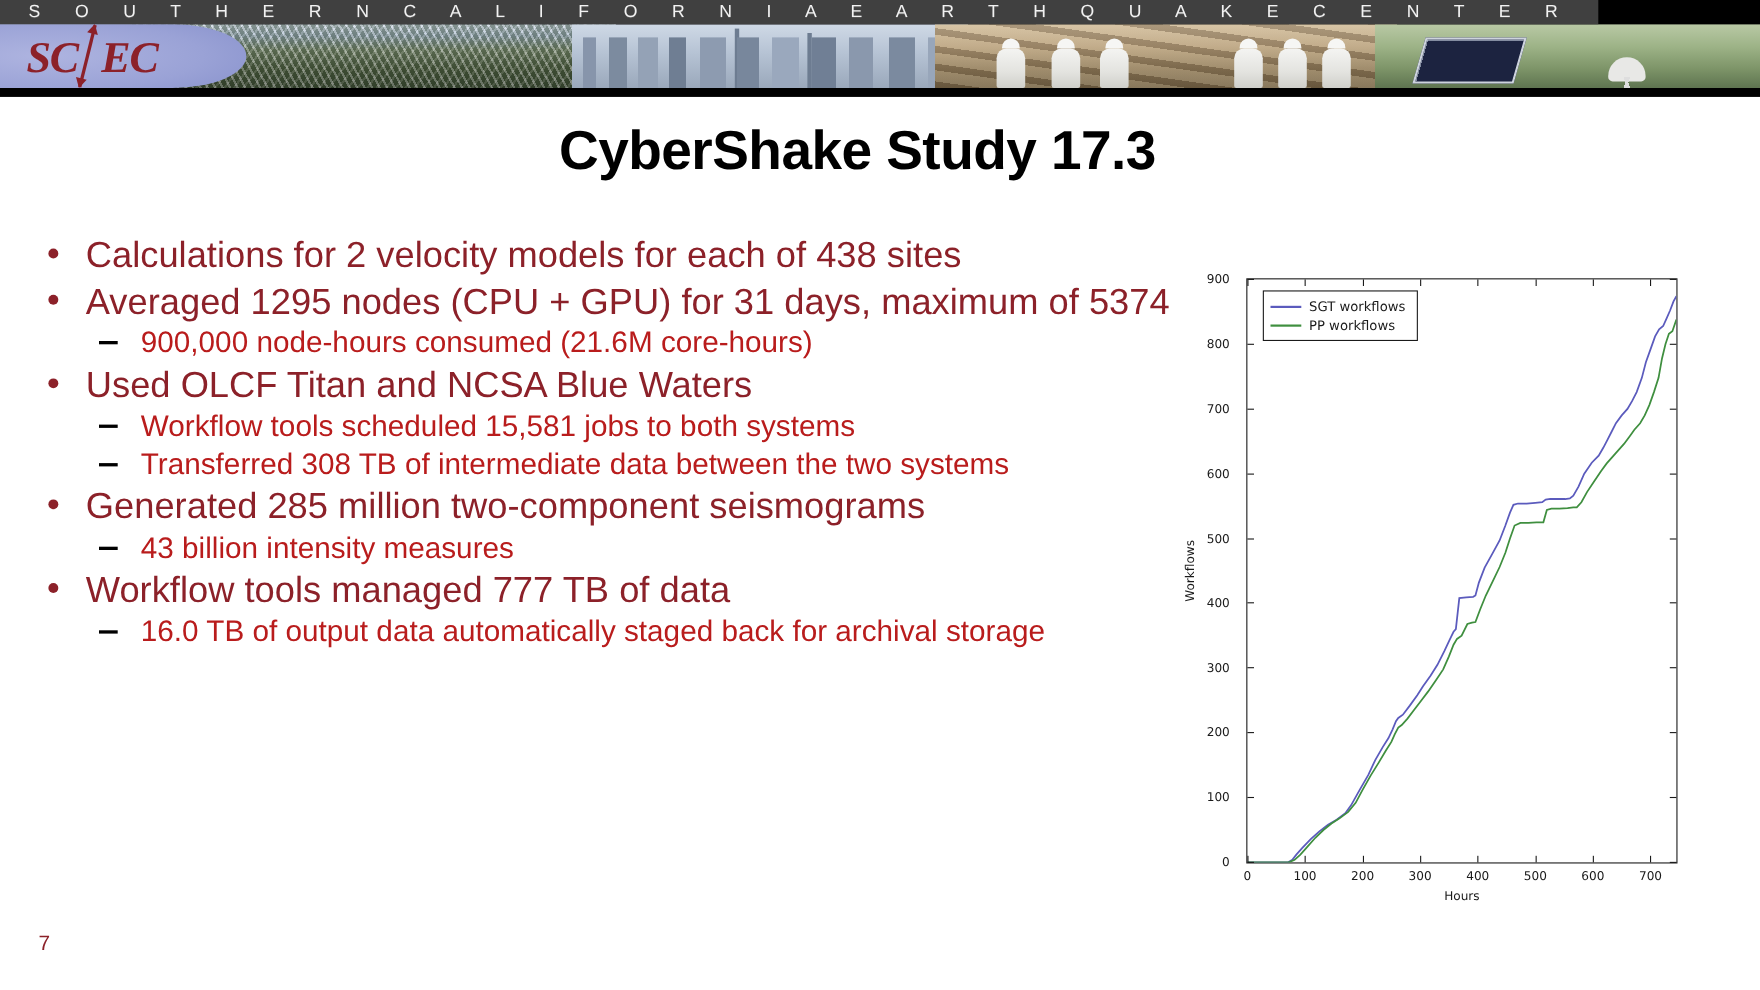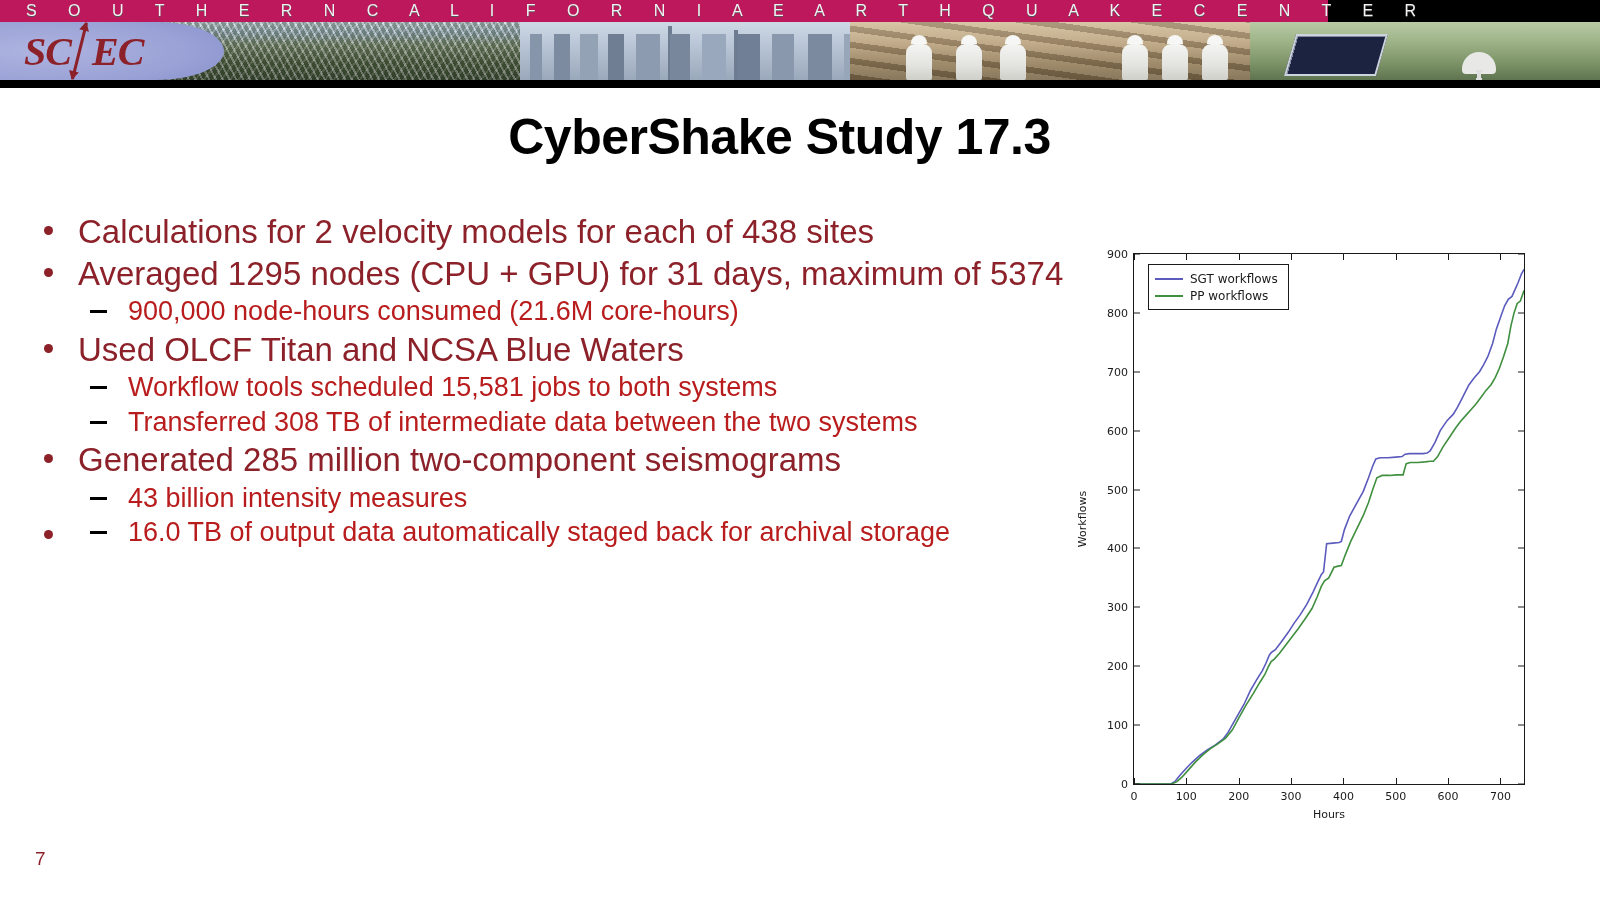--- a/index.html
+++ b/index.html
@@ -20,23 +20,23 @@
     position: absolute;
     left: 0; top: 0;
     width: 1600px;
     height: 88px;
     background: #000000;
     overflow: hidden;
   }
   .banner-title-strip {
     position: absolute;
     left: 0; top: 0;
-    width: 1328px;
+    width: 1453px;
     height: 22px;
-    background: #be185d;
+    background: #404040;
     z-index: 6;
     display: flex;
     align-items: center;
   }
   .banner-title-strip .scec-words {
     font-family: "Liberation Sans", sans-serif;
     font-size: 16px;
     letter-spacing: 13.5px;
     color: #f2f2f2;
     white-space: nowrap;
@@ -247,21 +247,21 @@
     width: 392px; height: 532px;
     border: 1.5px solid #1a1a1a;
     box-sizing: border-box;
     background: #ffffff;
     overflow: visible;
   }
   .plot-svg { display: block; width: 100%; height: 100%; }
   .ytick-label {
     position: absolute;
     right: 100%;
-    margin-right: 6px;
+    margin-right: 16px;
     transform: translateY(-50%);
     font-size: 11px;
     color: #1a1a1a;
     white-space: nowrap;
     font-family: "DejaVu Sans", sans-serif;
     text-align: right;
   }
   .ytick-mark {
     position: absolute;
     left: 0;
@@ -388,21 +388,21 @@
       </ul>
       <li class="b1"><span class="dot"></span><span>Used OLCF Titan and NCSA Blue Waters</span></li>
       <ul class="sub-wrap">
         <li class="b2"><span class="dash"></span><span>Workflow tools scheduled 15,581 jobs to both systems</span></li>
         <li class="b2"><span class="dash"></span><span>Transferred 308 TB of intermediate data between the two systems</span></li>
       </ul>
       <li class="b1"><span class="dot"></span><span>Generated 285 million two-component seismograms</span></li>
       <ul class="sub-wrap">
         <li class="b2"><span class="dash"></span><span>43 billion intensity measures</span></li>
       </ul>
-      <li class="b1"><span class="dot"></span></li>
+      <li class="b1"><span class="dot"></span><span>Workflow tools managed 777 TB of data</span></li>
       <ul class="sub-wrap">
         <li class="b2"><span class="dash"></span><span>16.0 TB of output data automatically staged back for archival storage</span></li>
       </ul>
     </ul>
 </div>
 
 <div class="chart-box">
   <div class="yaxis-title">Workflows</div>
   <div class="plot-frame" id="plot-frame">
     <svg class="plot-svg" id="plot-svg" viewBox="0 0 392 532" preserveAspectRatio="none">

